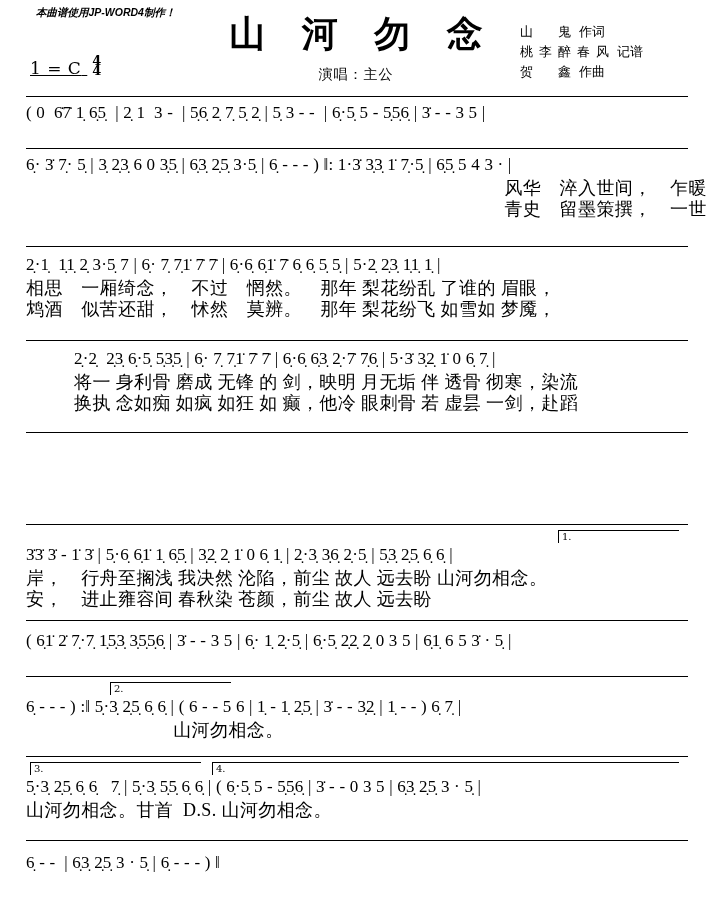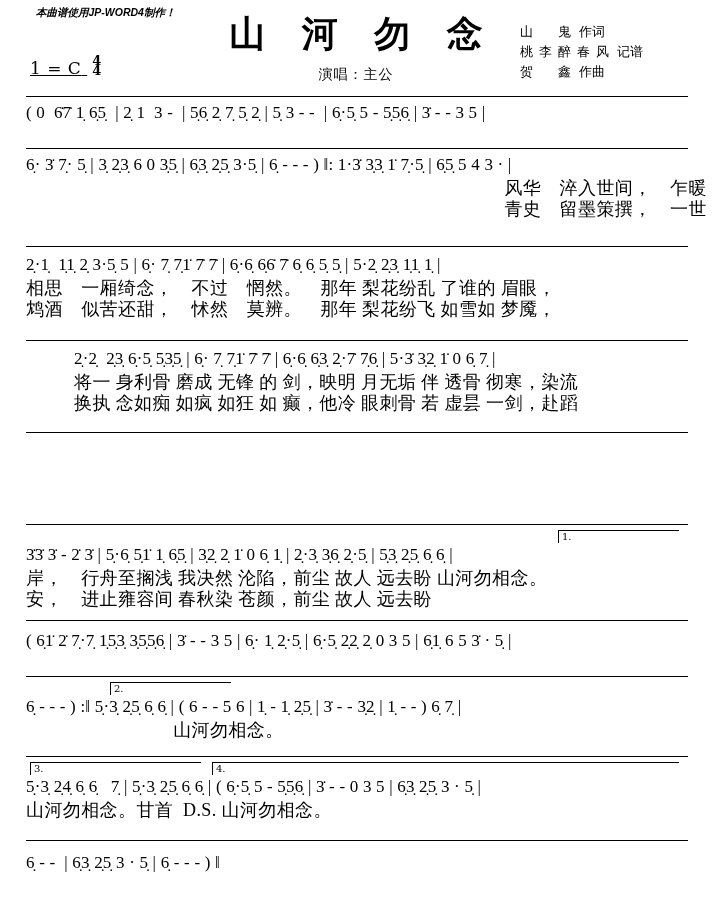--- a/index.html
+++ b/index.html
@@ -175,40 +175,40 @@
 
   <div class="hr" style="top:148px;"></div>
   <div class="sys" style="top:152px;">
     <div class="notes">6̣· 3̇ 7̣· 5̣ | 3̣ 2̣3̣ 6 0 3̣5̣ | 6̣3̣ 2̣5̣ 3·5̣ | 6̣ - - - ) ‖: 1·3̇ 3̣3̣ 1̇ 7̣·5̣ | 6̣5̣ 5 4 3 · |</div>
     <div class="lyr">　　　　　　　　　　　　　　　　　　　　　　　　　　风华　淬入世间，　乍暖　还寒，</div>
     <div class="lyr">　　　　　　　　　　　　　　　　　　　　　　　　　　青史　留墨策撰，　一世　狂狷，</div>
   </div>
 
   <div class="hr" style="top:246px;"></div>
   <div class="sys" style="top:252px;">
-    <div class="notes">2̣·1̣  1̣1̣ 2̣ 3·5̣ 5 | 6̣· 7̣ 7̣1̇ 7̇ 7̇ | 6̣·6̣ 6̣6̇ 7̇ 6̣ 6̣ 5̣ 5̣ | 5·2̣ 2̣3̣ 1̣1̣ 1̣ |</div>
+    <div class="notes">2̣·1̣  1̣1̣ 2̣ 3·5̣ 7 | 6̣· 7̣ 7̣1̇ 7̇ 7̇ | 6̣·6̣ 6̣1̇ 7̇ 6̣ 6̣ 5̣ 5̣ | 5·2̣ 2̣3̣ 1̣1̣ 1̣ |</div>
     <div class="lyr">相思　一厢绮念，　不过　惘然。　那年 梨花纷乱 了谁的 眉眼，</div>
     <div class="lyr">鸩酒　似苦还甜，　怵然　莫辨。　那年 梨花纷飞 如雪如 梦魇，</div>
   </div>
 
   <div class="hr" style="top:340px;"></div>
   <div class="sys" style="top:346px;margin-left:48px;">
     <div class="notes">2̣·2̣  2̣3̣ 6̣·5̣ 5̣3̣5̣ | 6̣· 7̣ 7̣1̇ 7̇ 7̇ | 6̣·6̣ 6̣3̣ 2̣·7̇ 7̣6̣ | 5·3̇ 3̣2̣ 1̇ 0 6̣ 7̣ |</div>
     <div class="lyr">将一 身利骨 磨成 无锋 的 剑，映明 月无垢 伴 透骨 彻寒，染流</div>
     <div class="lyr">换执 念如痴 如疯 如狂 如 癫，他冷 眼刺骨 若 虚昙 一剑，赴蹈</div>
   </div>
 
   <div class="hr" style="top:432px;"></div>
 
   <div class="hr" style="top:524px;"></div>
   <div class="repeat-box" style="left:558px; top:530px; width:120px;">
     <span>1.</span>
   </div>
   <div class="sys" style="top:542px;">
-    <div class="notes">3̇3̇ 3̇ - 2̇ 3̇ | 5̣·6̣ 5̣1̇ 1̣ 6̣5̣ | 3̣2̣ 2̣ 1̇ 0 6̣ 1̣ | 2̣·3̣ 3̣6̣ 2̣·5̣ | 5̣3̣ 2̣5̣ 6̣ 6̣ |</div>
+    <div class="notes">3̇3̇ 3̇ - 1̇ 3̇ | 5̣·6̣ 6̣1̇ 1̣ 6̣5̣ | 3̣2̣ 2̣ 1̇ 0 6̣ 1̣ | 2̣·3̣ 3̣6̣ 2̣·5̣ | 5̣3̣ 2̣5̣ 6̣ 6̣ |</div>
     <div class="lyr">岸，　行舟至搁浅 我决然 沦陷，前尘 故人 远去盼 山河勿相念。</div>
     <div class="lyr">安，　进止雍容间 春秋染 苍颜，前尘 故人 远去盼</div>
   </div>
 
   <div class="hr" style="top:620px;"></div>
   <div class="sys" style="top:628px;">
     <div class="notes">( 6̣1̇ 2̇ 7̣·7̣ 1̣5̣3̣ 3̣5̣5̣6̣ | 3̇ - - 3 5 | 6̣· 1̣ 2̣·5̣ | 6̣·5̣ 2̣2̣ 2̣ 0 3 5 | 6̣1̣ 6 5 3̇ · 5̣ |</div>
   </div>
 
   <div class="hr" style="top:676px;"></div>
@@ -221,21 +221,21 @@
   </div>
 
   <div class="hr" style="top:756px;"></div>
   <div class="repeat-box" style="left:30px; top:762px; width:170px;">
     <span>3.</span>
   </div>
   <div class="repeat-box" style="left:212px; top:762px; width:466px;">
     <span>4.</span>
   </div>
   <div class="sys" style="top:774px;">
-    <div class="notes">5̣·3̣ 2̣4̣ 6̣ 6̣   7̣ | 5̣·3̣ 2̣5̣ 6̣ 6̣ | ( 6̣·5̣ 5 - 5̣5̣6̣ | 3̇ - - 0 3 5 | 6̣3̣ 2̣5̣ 3 · 5̣ |</div>
+    <div class="notes">5̣·3̣ 2̣5̣ 6̣ 6̣   7̣ | 5̣·3̣ 5̣5̣ 6̣ 6̣ | ( 6̣·5̣ 5 - 5̣5̣6̣ | 3̇ - - 0 3 5 | 6̣3̣ 2̣5̣ 3 · 5̣ |</div>
     <div class="lyr">山河勿相念。甘首  D.S. 山河勿相念。</div>
   </div>
 
   <div class="hr" style="top:840px;"></div>
   <div class="sys" style="top:850px;">
     <div class="notes">6̣ - -  | 6̣3̣ 2̣5̣ 3 · 5̣ | 6̣ - - - ) ‖</div>
   </div>
 
 </div>
 

